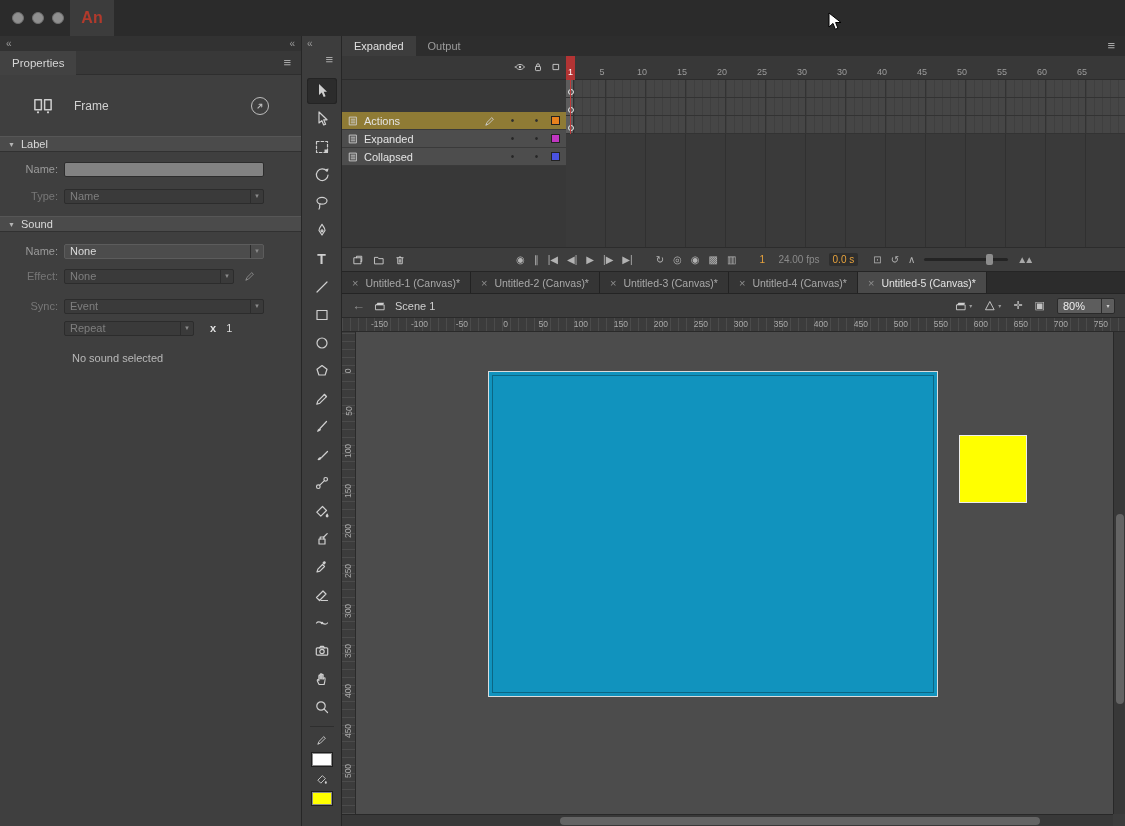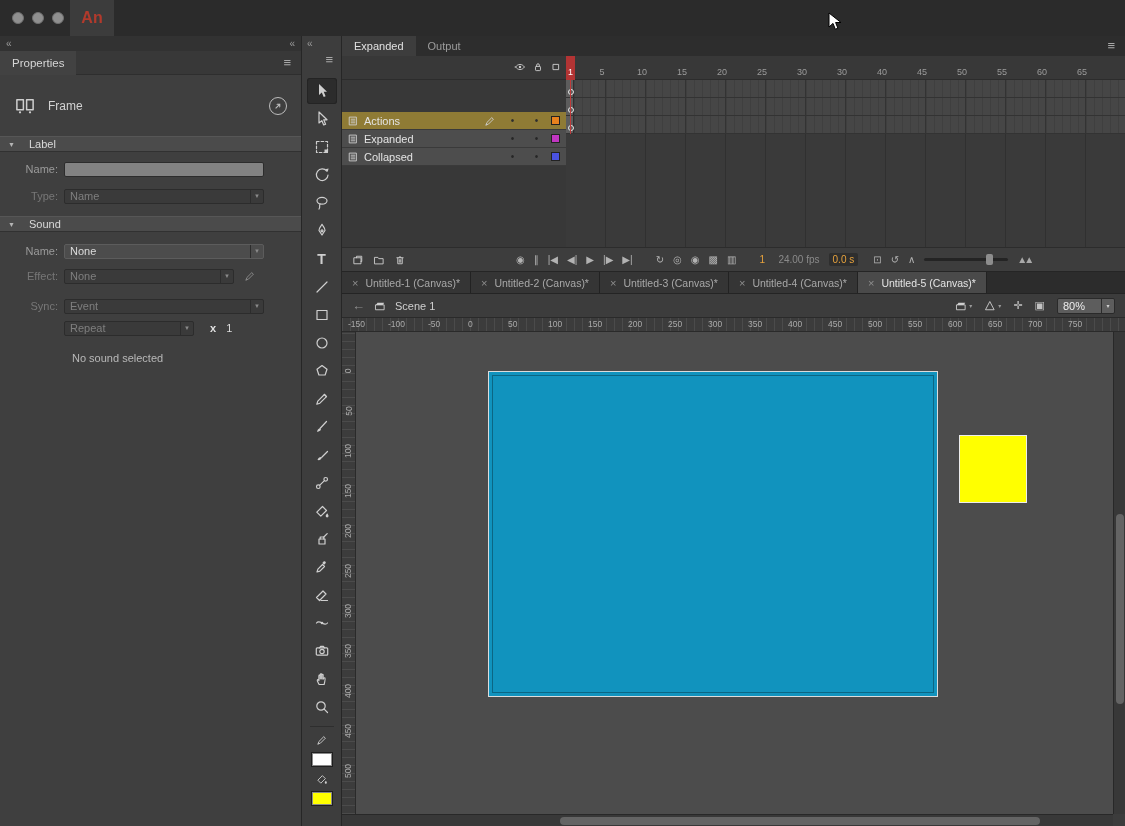--- a/index.html
+++ b/index.html
@@ -27,28 +27,28 @@
              color:#b23a2c; font-size:16px; font-weight:bold; }
 
   
   .props { left:0; top:36px; width:302px; height:790px; background:#3f3f3f; border-right:1px solid #262626; }
   .pstrip { position:absolute; left:0; top:0; width:100%; height:15px; background:#323232;
             display:flex; justify-content:space-between; align-items:center; padding:0 6px; color:#9a9a9a; font-size:10px; }
   .ptabrow { position:absolute; left:0; top:15px; width:100%; height:24px; background:#383838;
              display:flex; align-items:center; border-bottom:1px solid #2e2e2e; }
   .ptab { padding:0 12px; height:24px; line-height:24px; background:#424242; color:#d6d6d6; font-size:11.5px; }
   .pmenu { margin-left:auto; padding-right:10px; color:#a8a8a8; font-size:13px; }
-  .framerow { position:absolute; left:0; top:44px; width:100%; height:52px; display:flex; align-items:center; padding:0 14px; gap:12px; }
+  .framerow { position:absolute; left:0; top:44px; width:100%; height:52px; display:flex; align-items:center; padding:0 32px; gap:20px; }
   .framerow .fl { color:#d2d2d2; font-size:12px; }
   .circbtn { margin-left:auto; width:18px; height:18px; border:1.5px solid #bdbdbd; border-radius:50%;
              display:flex; align-items:center; justify-content:center; color:#bdbdbd; font-size:9px; }
   .circbtn span { transform:rotate(-45deg); display:block; }
   .sect { position:absolute; left:0; width:100%; height:16px; background:#4b4b4b;
           border-top:1px solid #565656; border-bottom:1px solid #313131;
-          display:flex; align-items:center; gap:14px; padding-left:8px; color:#dadada; }
+          display:flex; align-items:center; gap:6px; padding-left:8px; color:#dadada; }
   .sect .tri { font-size:7px; color:#b5b5b5; }
   .prow { position:absolute; left:0; width:100%; height:16px; display:flex; align-items:center; }
   .plabel { width:64px; text-align:right; padding-right:6px; color:#9b9b9b; }
   .plabel.dis { color:#777; }
   .tinput { width:200px; height:15px; background:#828282; border:1px solid #2c2c2c; border-radius:2px; color:#222; padding:0 4px; }
   .dd { height:15px; background:#3a3a3a; border:1px solid #2c2c2c; border-radius:2px; display:flex; align-items:center; }
   .dd .val { flex:1; padding:0 5px; color:#7f7f7f; }
   .dd .arr { width:13px; align-self:stretch; border-left:1px solid #2c2c2c; display:flex; align-items:center; justify-content:center; font-size:6px; color:#8a8a8a; }
   .dd.en { background:#4c4c4c; border-color:#5c5c5c; }
   .dd.en .val { color:#dcdcdc; }
@@ -127,21 +127,21 @@
   .sb-ic .dn { font-size:6px; color:#9a9a9a; }
   .zoomdd { width:58px; height:16px; background:#5d5d5d; border:1px solid #2a2a2a; border-radius:2px;
             display:flex; align-items:center; }
   .zoomdd .val { flex:1; padding:12px 5px; color:#ededed; font-size:11px; }
   .zoomdd .arr { width:13px; align-self:stretch; border-left:1px solid #2a2a2a; display:flex; align-items:center; justify-content:center; font-size:6px; color:#d2d2d2; }
 
   
   .hruler { left:342px; top:318px; width:783px; height:14px; background:#3c3c3c; border-bottom:1px solid #2a2a2a; overflow:hidden;
             background-image:repeating-linear-gradient(90deg, rgba(255,255,255,.08) 0 1px, transparent 1px 8px); }
   .hcells { position:absolute; left:6px; top:0; display:flex; }
-  .hcell { width:40px; text-align:left; font-size:8.5px; color:#aaa; line-height:13px; }
+  .hcell { width:40px; text-align:right; font-size:8.5px; color:#aaa; line-height:13px; }
   .vruler { left:342px; top:332px; width:14px; height:482px; background:#3c3c3c; border-right:1px solid #2a2a2a; overflow:hidden;
             background-image:repeating-linear-gradient(0deg, rgba(255,255,255,.08) 0 1px, transparent 1px 8px); }
   .vcells { padding-top:19px; }
   .vcell { height:40px; display:flex; align-items:center; justify-content:center; }
   .vcell span { transform:rotate(-90deg); font-size:8.5px; color:#aaa; white-space:nowrap; }
   .stage { left:356px; top:332px; width:757px; height:482px; background:#4c4c4c; overflow:hidden; }
   .canvas { position:absolute; left:132px; top:39px; width:450px; height:326px; border:1px solid #dcdcdc; }
   .canvas::after { content:""; position:absolute; inset:3px; border:1px solid rgba(0,0,0,.30); }
   .shape { position:absolute; left:470px; top:63px; width:68px; height:68px; border:1px solid #ececec; }
 

